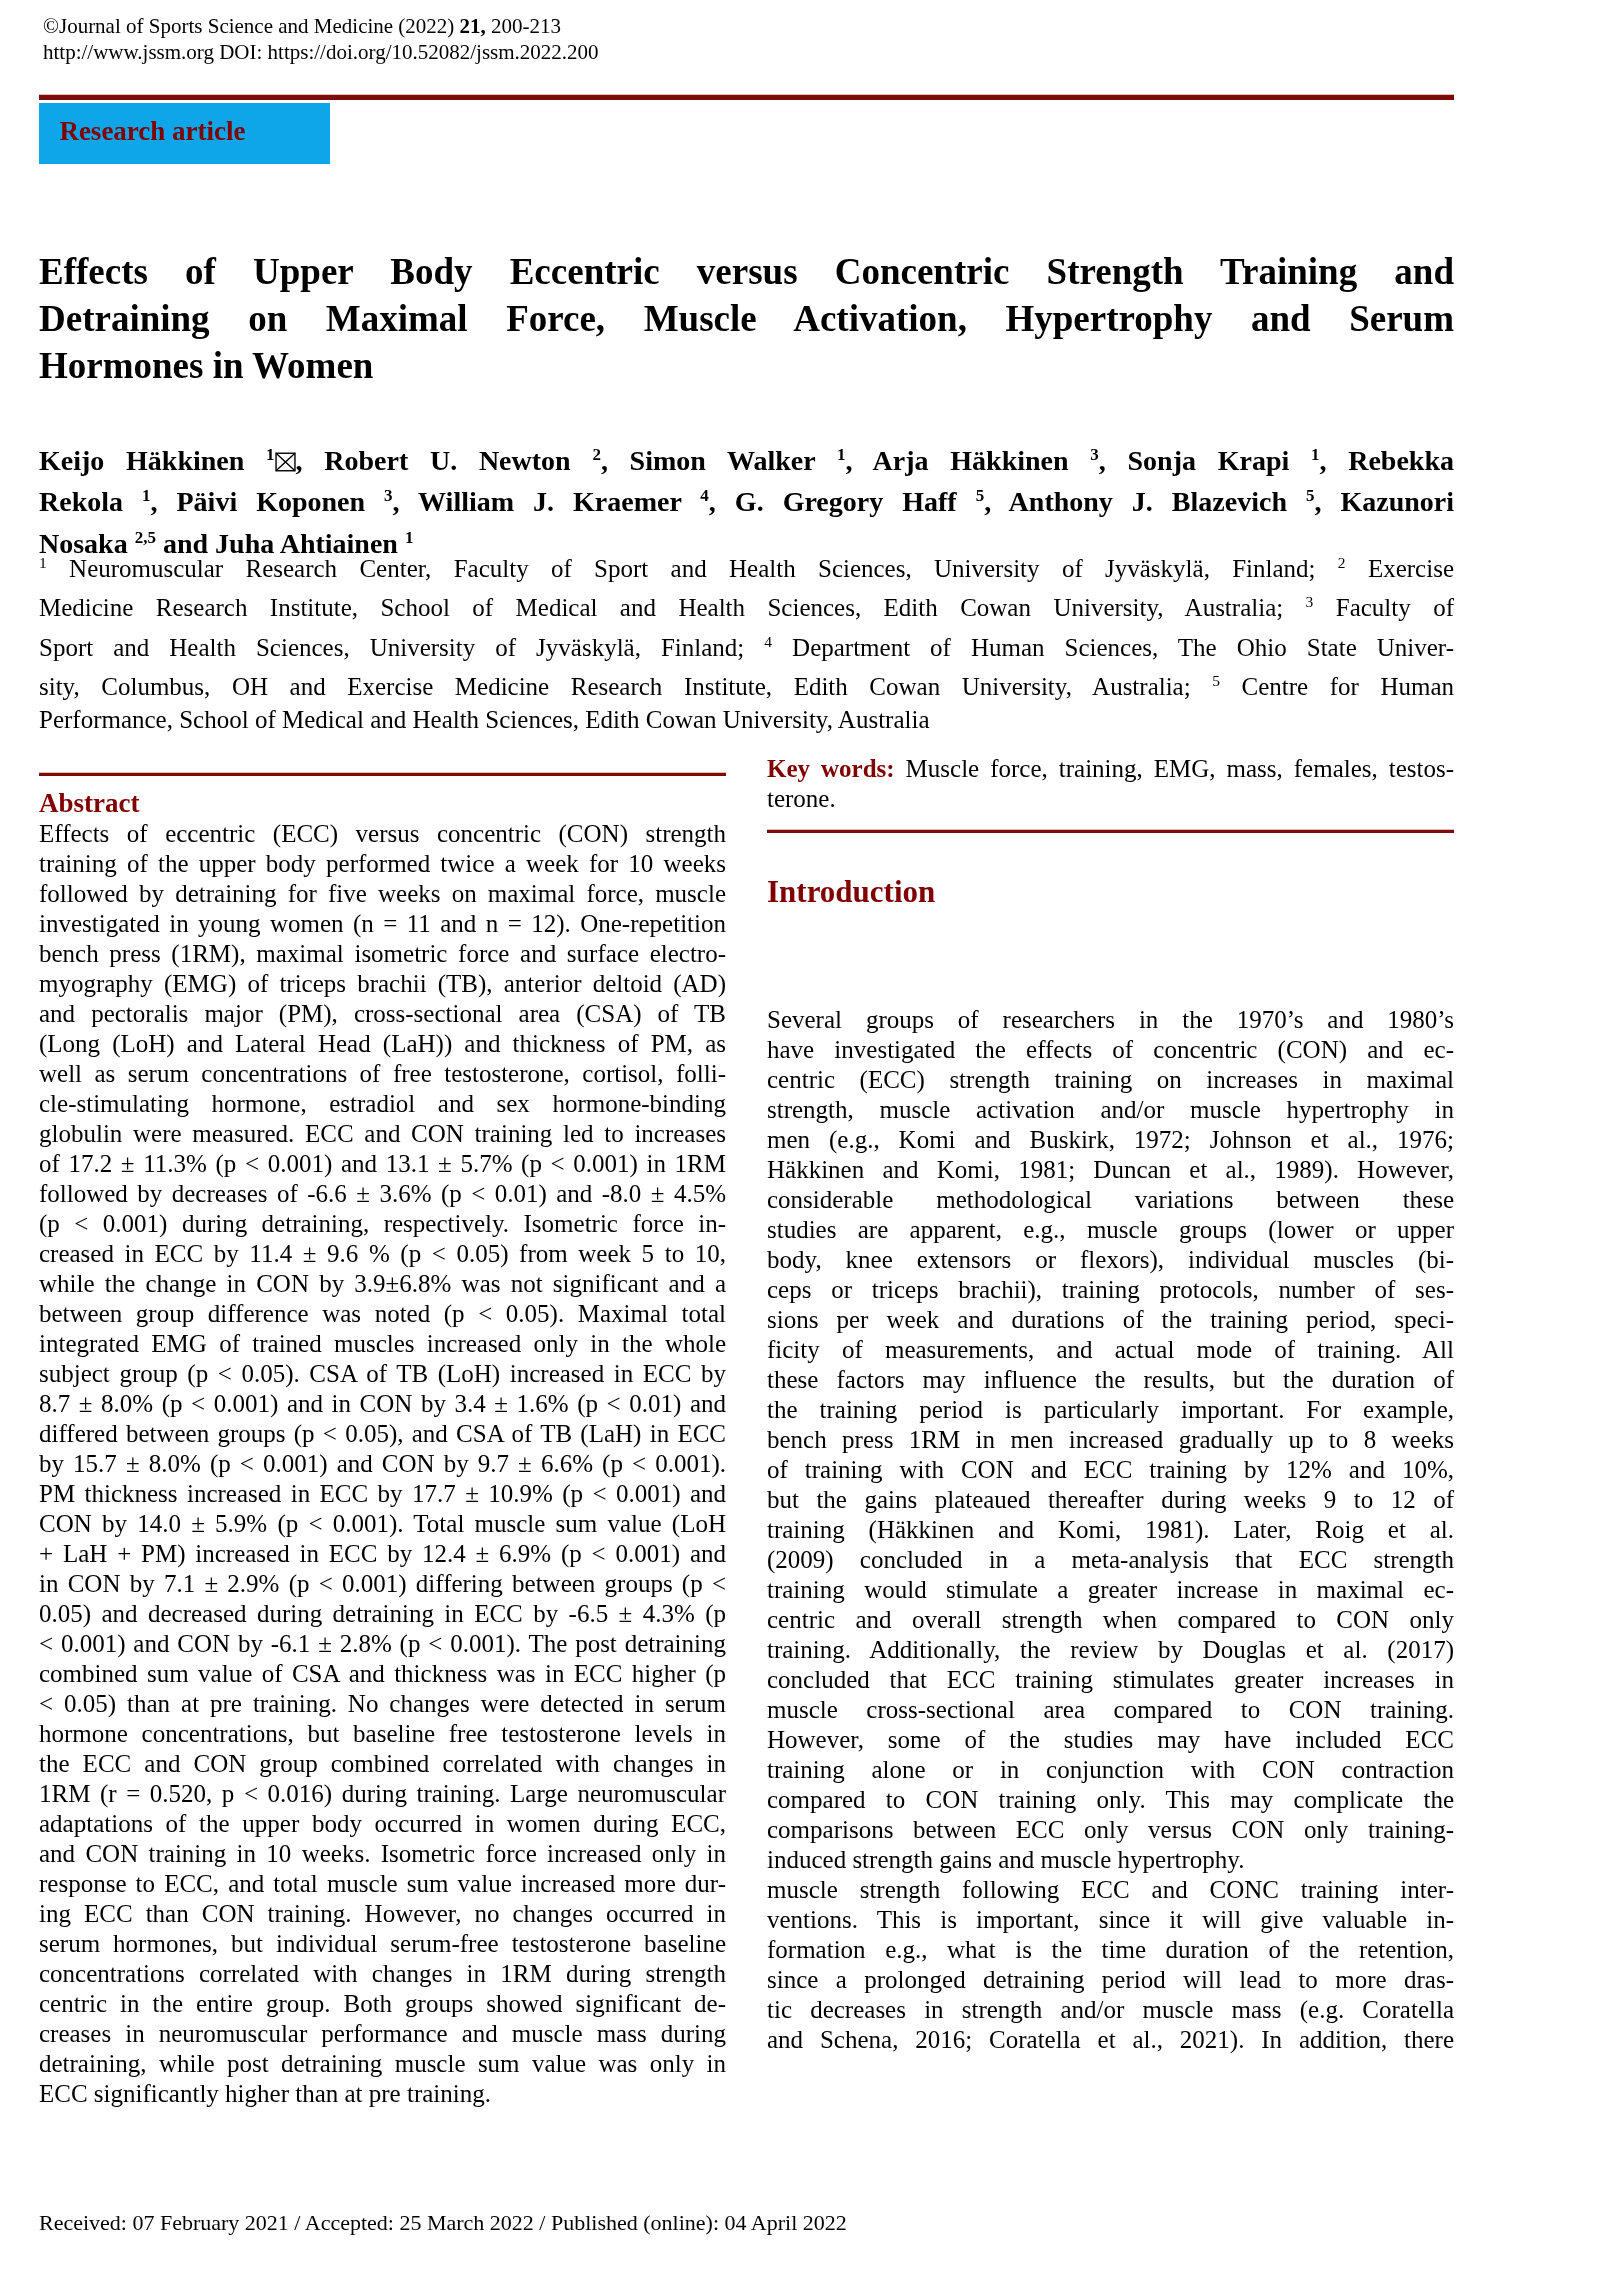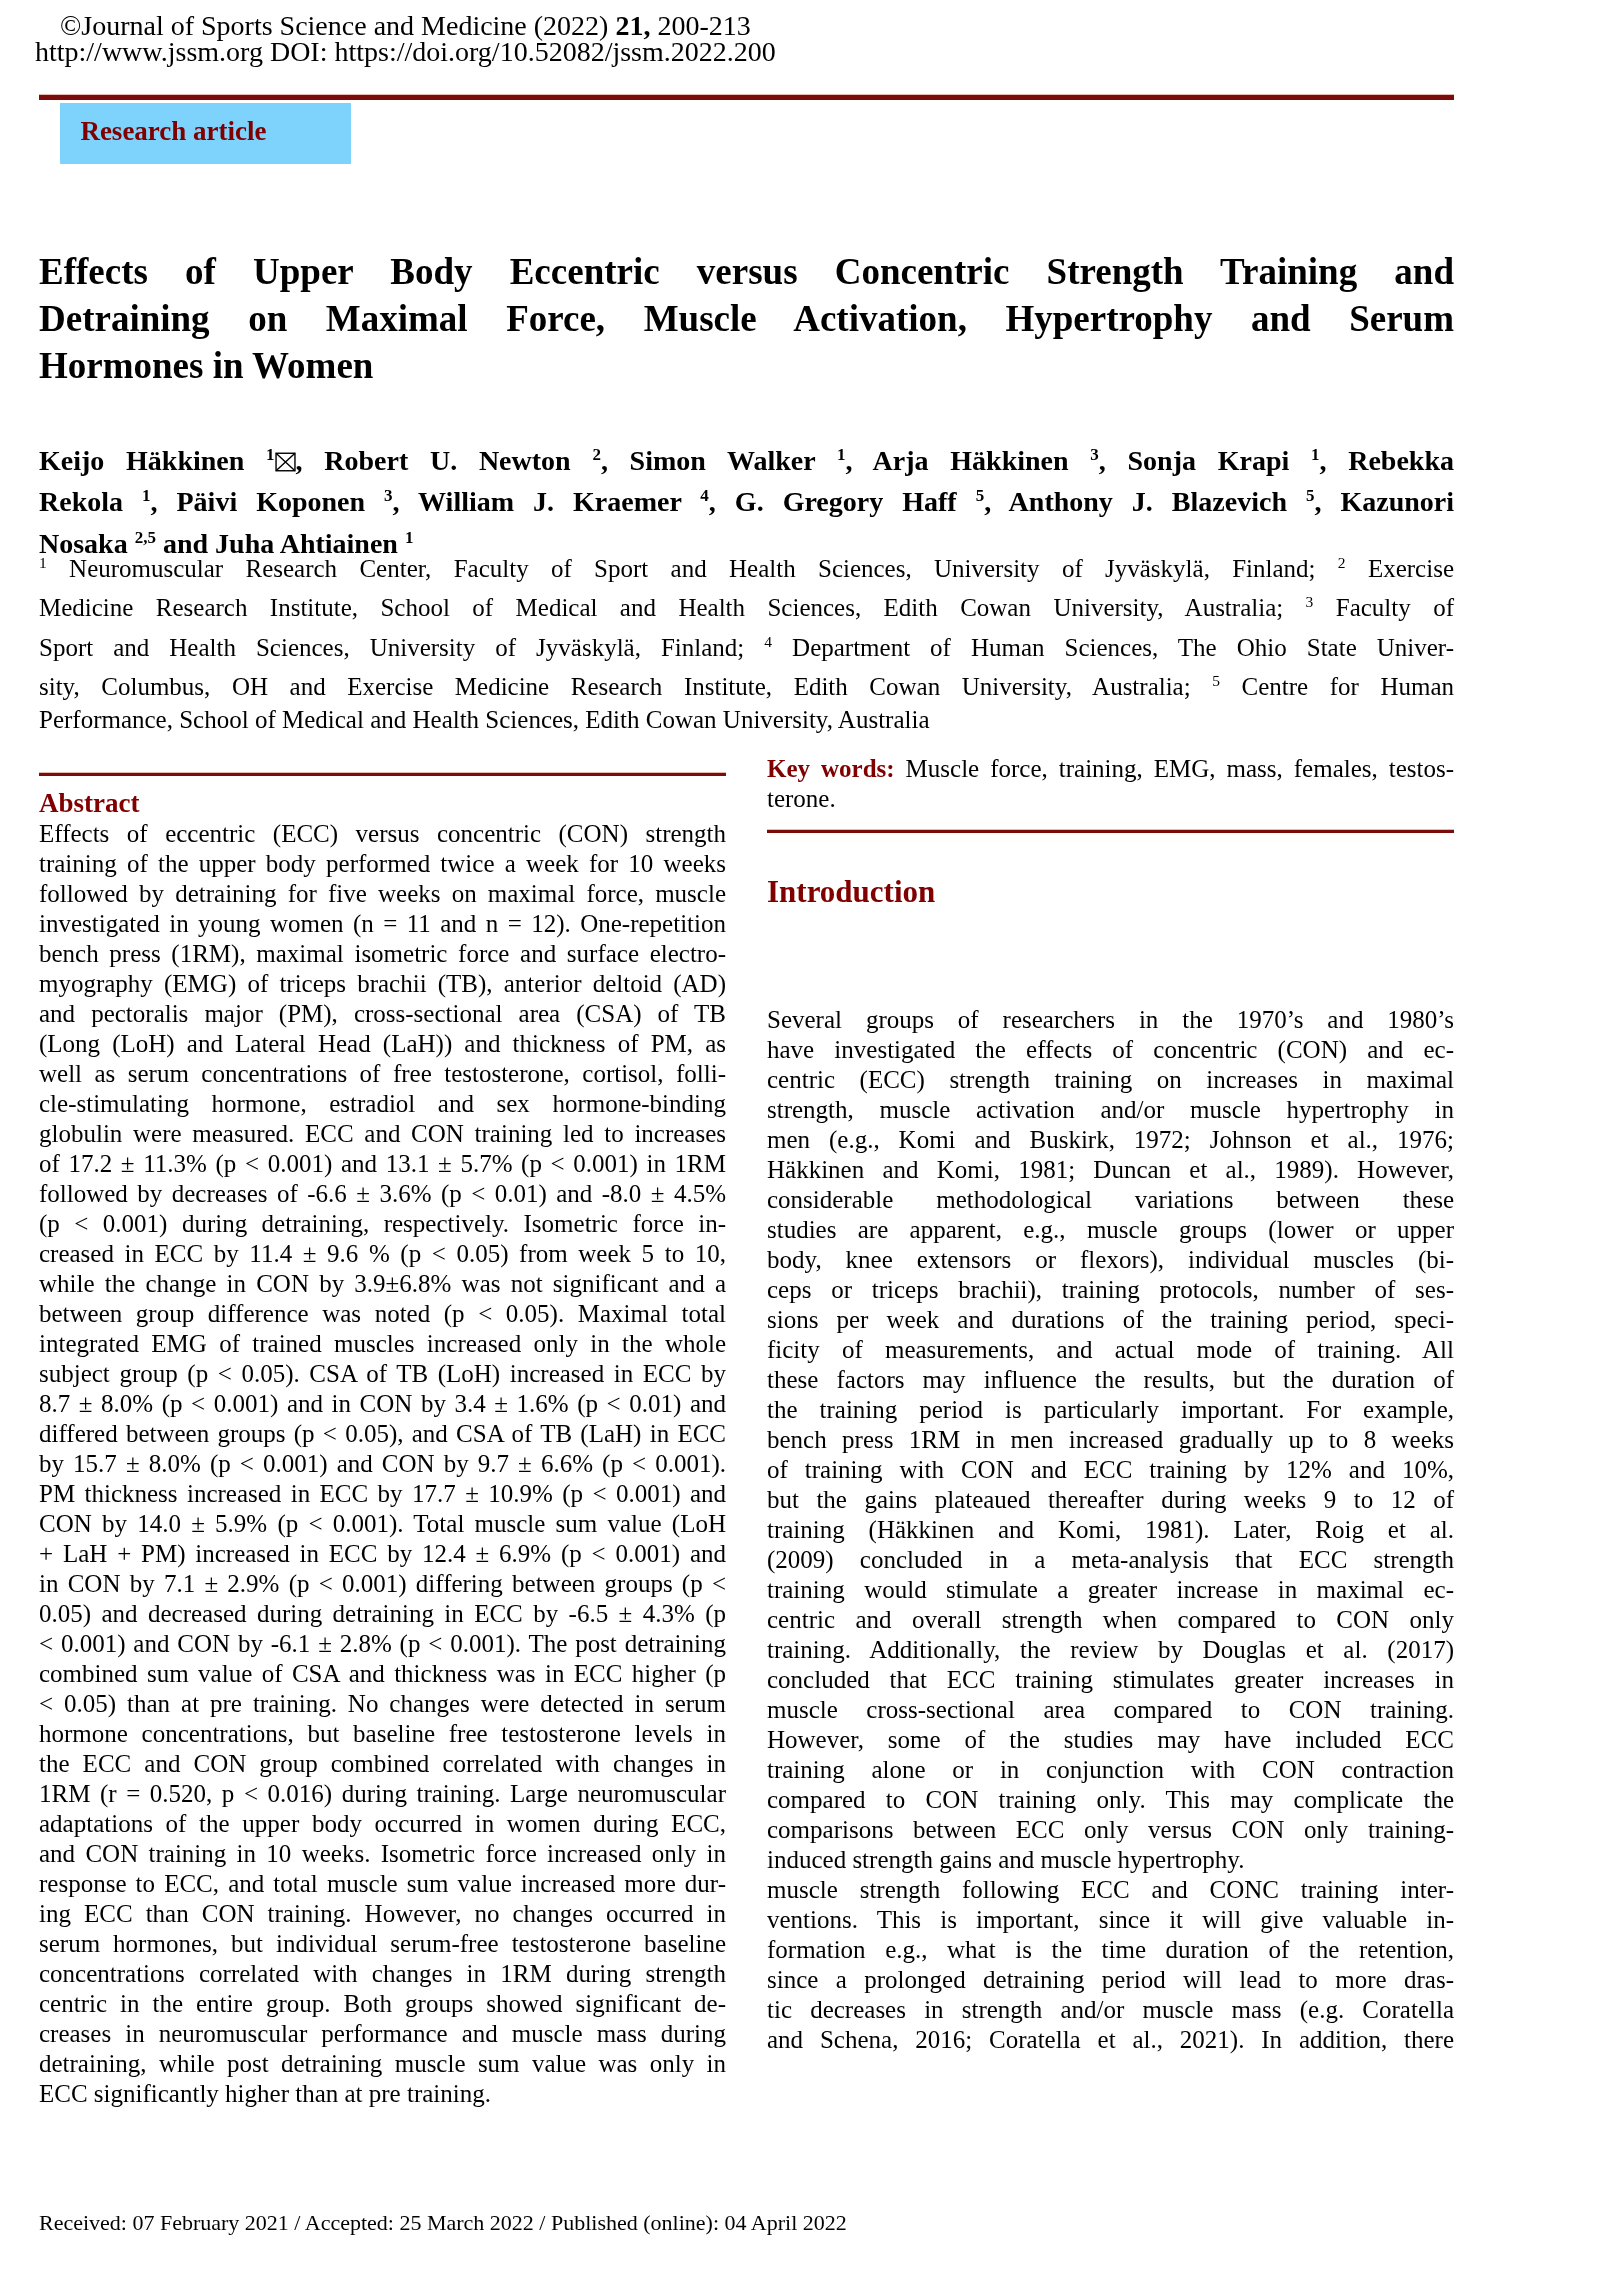--- a/index.html
+++ b/index.html
@@ -1,23 +1,23 @@
 <!DOCTYPE html>
 <html style="font-size:11.3px"><head>
 <meta charset="utf-8">
 <style>
   html, body { margin:0; padding:0; background:#ffffff; }
   body { width:1620px; height:2284px; position:relative; overflow:hidden;
          font-family:"Liberation Serif", "DejaVu Serif", serif; color:#000; }
   .abs { position:absolute; }
-  .hdr { left:35px; top:12.7px; font-size:28px; line-height:26px;text-align:center; }
+  .hdr { left:43px; top:12.7px; font-size:21px; line-height:26px; }
   .hdr b { font-weight:bold; }
   .top-rule { left:39px; top:94px; width:1415px; height:5.6px; background:#7a0c0c;
               border-top:1.4px solid #e7b9b0; box-sizing:border-box; }
-  .badge { left:39px; top:103px; width:291px; height:61px; background:#7dd3fc;margin-left:21px; }
+  .badge { left:39px; top:103px; width:291px; height:61px; background:#0ea5e9; }
   .badge span { position:absolute; left:20.4px; top:12.7px; font-size:27px; font-weight:bold; color:#800000; }
   .title { left:39px; top:248px; width:1415px; font-size:37px; font-weight:bold; line-height:47px; }
   .jl { display:block; text-align:justify; text-align-last:justify; white-space:nowrap; }
   .jl-last { display:block; text-align:left; white-space:nowrap; }
   .authors { left:39px; top:437px; width:1415px; font-size:28px; font-weight:bold; line-height:35px; }
   .authors sup { font-size:17px; font-weight:bold; }
   .affil { left:39px; top:546px; width:1415px; font-size:25px; line-height:33px; }
   .affil sup { font-size:15.5px; }
   .col-left { left:39px; width:687px; }
   .col-right { left:767px; width:687px; }

